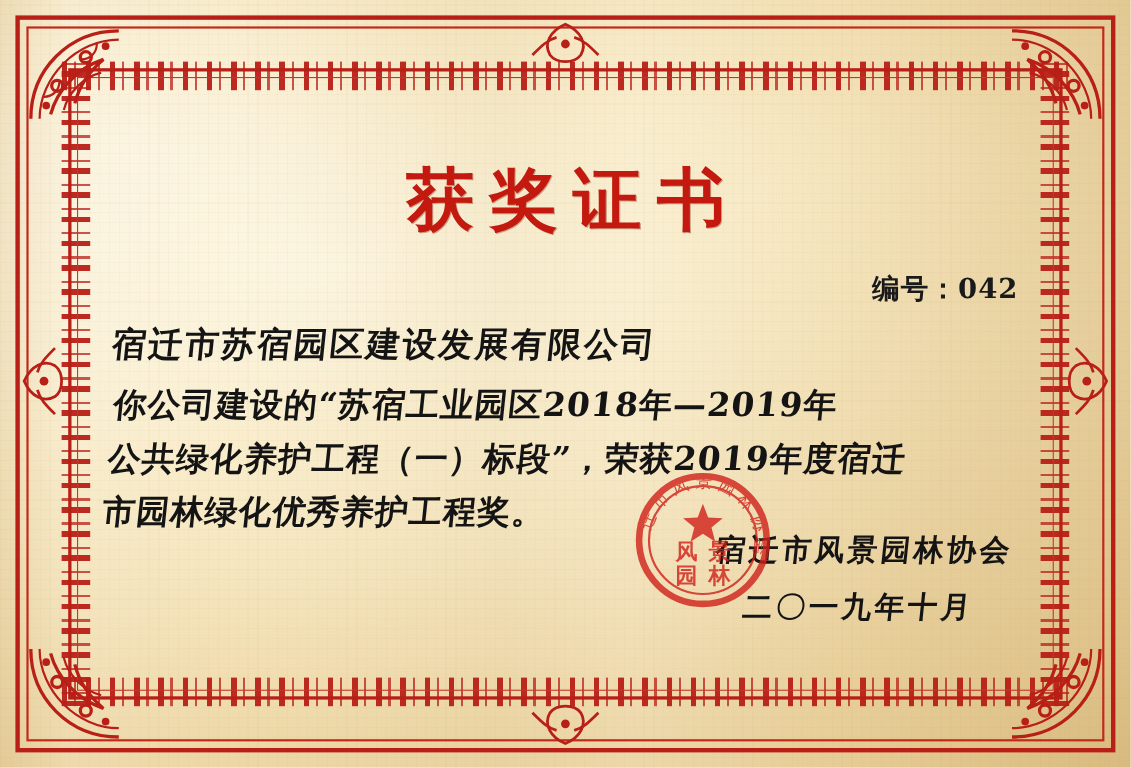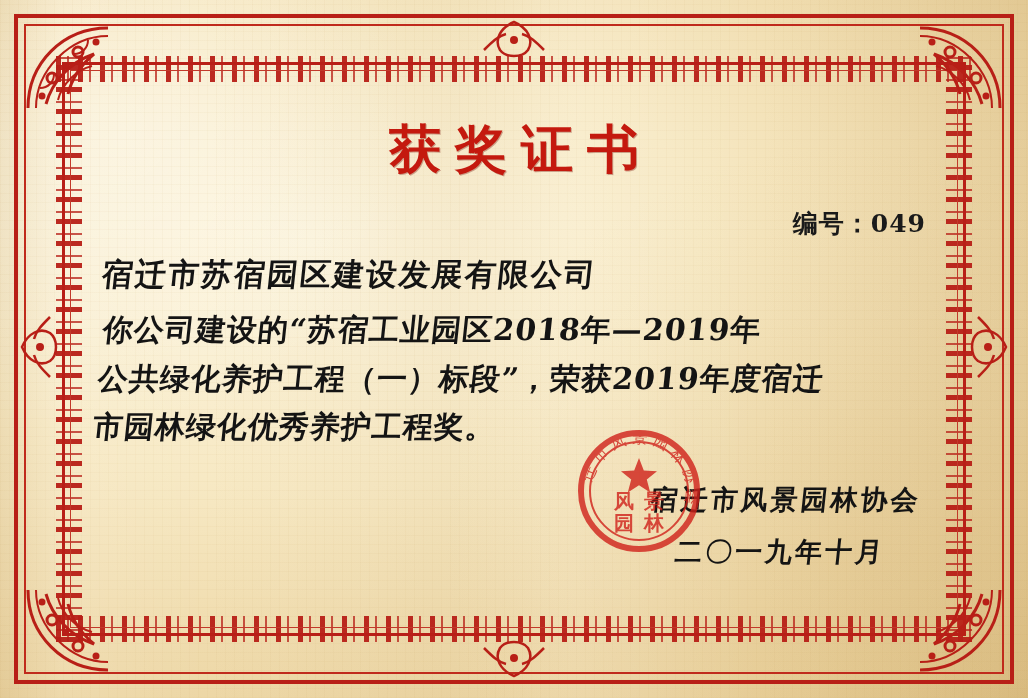--- a/index.html
+++ b/index.html
@@ -131,25 +131,25 @@
   .content {
     position: absolute;
     left: 92px;
     top: 92px;
     right: 92px;
     bottom: 92px;
   }
 
   .title {
     text-align: center;
-    margin-top: 23px;
+    margin-top: 48px;
     color: #c4190e;
     font-family: "DejaVu Serif", "Liberation Serif", serif;
     font-weight: bold;
-    font-size: 52px;
+    font-size: 62px;
     letter-spacing: 14px;
     text-indent: 14px;
     text-shadow: 1px 1px 0 rgba(120,20,10,0.35);
     white-space: nowrap;
   }
 
   .serial {
     margin-top: 22px;
     text-align: right;
     padding-right: 10px;
@@ -335,21 +335,21 @@
         <path d="M34 90 C26 82 20 76 18 68"></path>
       </g>
       <circle cx="24" cy="60" r="4" fill="#b81f17"></circle>
     </svg>
   </div>
 
   <div class="content">
 
     <div class="title">获奖证书</div>
 
-    <div class="serial">编号：049</div>
+    <div class="serial">编号：042</div>
 
     <div class="recipient">宿迁市苏宿园区建设发展有限公司</div>
 
     <div class="body-text">
       <div>你公司建设的“苏宿工业园区2018年—2019年</div>
       <div>公共绿化养护工程（一）标段”，荣获2019年度宿迁</div>
       <div>市园林绿化优秀养护工程奖。</div>
     </div>
 
     <div class="signature">

